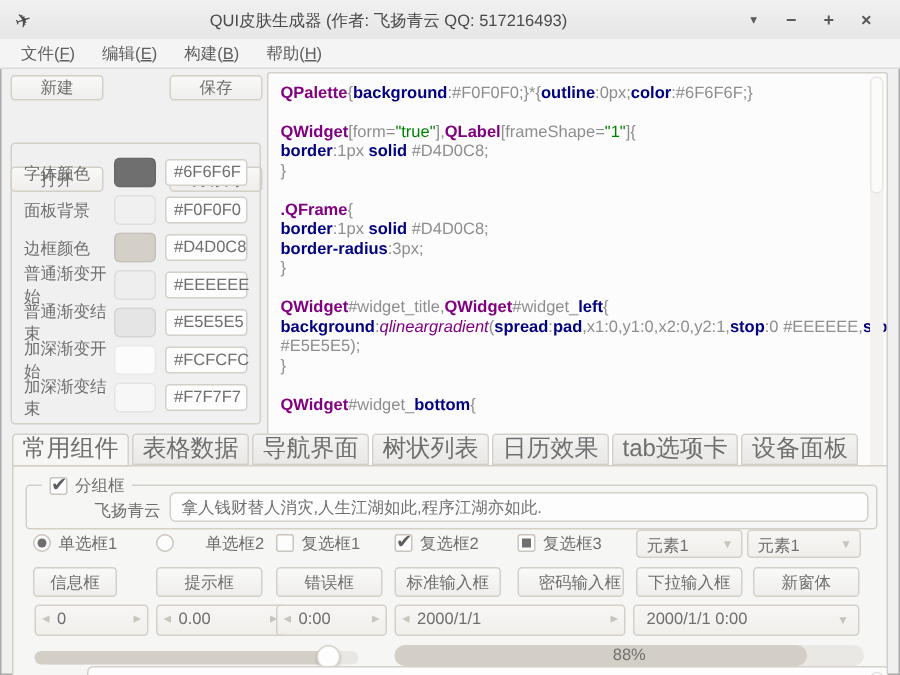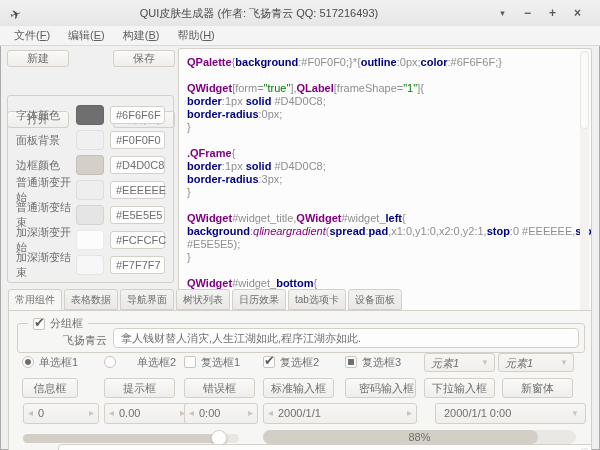--- a/index.html
+++ b/index.html
@@ -43,21 +43,21 @@
   .tk-s{color:#800080;font-weight:bold;}
   .tk-p{color:#000080;font-weight:bold;}
   .tk-v{color:#8E8E8E;}
   .tk-t{color:#008000;}
   .tk-f{color:#800080;font-style:italic;}
   .ed-sb{position:absolute;right:2px;top:2px;bottom:2px;width:9px;background:#F3F2F0;border-radius:4px;}
   .ed-thumb{width:9px;height:78px;background:#FBFBFA;border:1px solid #E9E7E3;border-radius:4px;}
 
   
   .tabbar{position:absolute;left:8px;top:289px;height:22px;display:flex;gap:2px;z-index:3;}
-  .tab{height:21px;line-height:19px;padding:0 6px;font-size:10px;color:#6F6F6F;
+  .tab{height:21px;line-height:19px;padding:0 6px;font-size:16px;color:#6F6F6F;
     border:1px solid #D4D0C8;border-radius:3px 3px 0 0;background:linear-gradient(#F3F3F2,#E9E8E6);}
   .tab.active{background:#F6F6F5;height:22px;}
 
   
   .pane{position:absolute;left:8px;top:310px;width:584px;height:160px;background:#F6F6F5;
     border:1px solid #D4D0C8;overflow:hidden;}
 
   .groupbox{position:absolute;left:8px;top:12px;width:568px;height:30px;border:1px solid #D4D0C8;border-radius:3px;}
   .gb-legend{position:absolute;left:10px;top:-8px;background:#F6F6F5;padding:0 5px;display:flex;align-items:center;gap:5px;font-size:11px;}
   .gb-label{position:absolute;left:45px;top:9px;font-size:11px;}
@@ -72,21 +72,21 @@
 
   .ritem{position:absolute;top:2px;display:flex;align-items:center;gap:5px;font-size:11px;height:14px;}
   .radio{width:12px;height:12px;border:1px solid #C9C5BD;border-radius:50%;background:#FDFDFD;position:relative;flex:none;}
   .radio.sel::after{content:"";position:absolute;left:2px;top:2px;width:6px;height:6px;border-radius:50%;background:#6F6F6F;}
   .cb{width:12px;height:12px;border:1px solid #C9C5BD;border-radius:2px;background:#FDFDFD;position:relative;flex:none;}
   .cb.checked::after{content:"✔";position:absolute;left:0;top:-4px;font-size:13px;color:#5E5E5E;font-weight:bold;}
   .cb.partial::after{content:"";position:absolute;left:2px;top:2px;width:6px;height:6px;background:#6F6F6F;}
 
   .combo{position:absolute;top:0;height:19px;background:linear-gradient(180deg,#F7F6F4,#F0EFEC);
     border:1px solid #D4D0C8;border-radius:3px;}
-  .combo .val{position:absolute;left:6px;top:2px;font-size:11px;font-style:italic;}
+  .combo .val{position:absolute;left:6px;top:2px;font-size:11px;}
   .combo::after{content:"▼";position:absolute;right:5px;top:4px;font-size:8px;color:#C9C5BD;}
 
   .row-btn{position:absolute;top:0;height:20px;}
 
   .spin{position:absolute;top:0;height:21px;background:linear-gradient(180deg,#F7F6F4,#F0EFEC);
     border:1px solid #D4D0C8;border-radius:3px;}
   .spin .val{position:absolute;left:14px;top:3px;font-size:11px;}
   .spin::before{content:"◂";position:absolute;left:4px;top:3px;font-size:10px;color:#C9C5BD;}
   .spin::after{content:"▸";position:absolute;right:4px;top:3px;font-size:10px;color:#C9C5BD;}
   .spin.drop::before{content:"";}
@@ -175,21 +175,20 @@
         </div>
       </div>
   </div>
 
   <div class="editor">
     <div id="editorLines">
         <div class="code-line"><span class="tk-s">QPalette</span><span class="tk-v">{</span><span class="tk-p">background</span><span class="tk-v">:#F0F0F0;}*{</span><span class="tk-p">outline</span><span class="tk-v">:0px;</span><span class="tk-p">color</span><span class="tk-v">:#6F6F6F;}</span></div>
         <div class="code-line">&nbsp;</div>
         <div class="code-line"><span class="tk-s">QWidget</span><span class="tk-v">[form=</span><span class="tk-t">"true"</span><span class="tk-v">],</span><span class="tk-s">QLabel</span><span class="tk-v">[frameShape=</span><span class="tk-t">"1"</span><span class="tk-v">]{</span></div>
         <div class="code-line"><span class="tk-p">border</span><span class="tk-v">:1px </span><span class="tk-p">solid</span><span class="tk-v"> #D4D0C8;</span></div>
-        <div class="code-line"><span class="tk-p">border-radius</span><span class="tk-v">:0px;</span></div>
         <div class="code-line"><span class="tk-v">}</span></div>
         <div class="code-line">&nbsp;</div>
         <div class="code-line"><span class="tk-s">.QFrame</span><span class="tk-v">{</span></div>
         <div class="code-line"><span class="tk-p">border</span><span class="tk-v">:1px </span><span class="tk-p">solid</span><span class="tk-v"> #D4D0C8;</span></div>
         <div class="code-line"><span class="tk-p">border-radius</span><span class="tk-v">:3px;</span></div>
         <div class="code-line"><span class="tk-v">}</span></div>
         <div class="code-line">&nbsp;</div>
         <div class="code-line"><span class="tk-s">QWidget</span><span class="tk-v">#widget_title,</span><span class="tk-s">QWidget</span><span class="tk-v">#widget_</span><span class="tk-p">left</span><span class="tk-v">{</span></div>
         <div class="code-line"><span class="tk-p">background</span><span class="tk-v">:</span><span class="tk-f">qlineargradient</span><span class="tk-v">(</span><span class="tk-p">spread</span><span class="tk-v">:</span><span class="tk-p">pad</span><span class="tk-v">,x1:0,y1:0,x2:0,y2:1,</span><span class="tk-p">stop</span><span class="tk-v">:0 #EEEEEE,</span><span class="tk-p">stop</span></div>
         <div class="code-line"><span class="tk-v">#E5E5E5);</span></div>
@@ -266,21 +265,21 @@
         </div>
         <div class="spin" style="left: 95px; width: 86px;">
           <span class="val">0.00</span>
         </div>
         <div class="spin" style="left: 175px; width: 74px;">
           <span class="val">0:00</span>
         </div>
         <div class="spin" style="left: 254px; width: 154px;">
           <span class="val">2000/1/1</span>
         </div>
-        <div class="spin drop" style="left: 426px; width: 151px; text-align: right;">
+        <div class="spin drop" style="left: 413px; width: 151px; text-align: right;">
           <span class="val">2000/1/1 0:00</span>
         </div>
       </div>
 
     <div class="slider-track">
       <div class="slider-fill" id="sliderFill" style="width: 94%;"></div>
       <div class="slider-thumb" id="sliderThumb" style="left: 188px;"></div>
     </div>
 
     <div class="progress">

